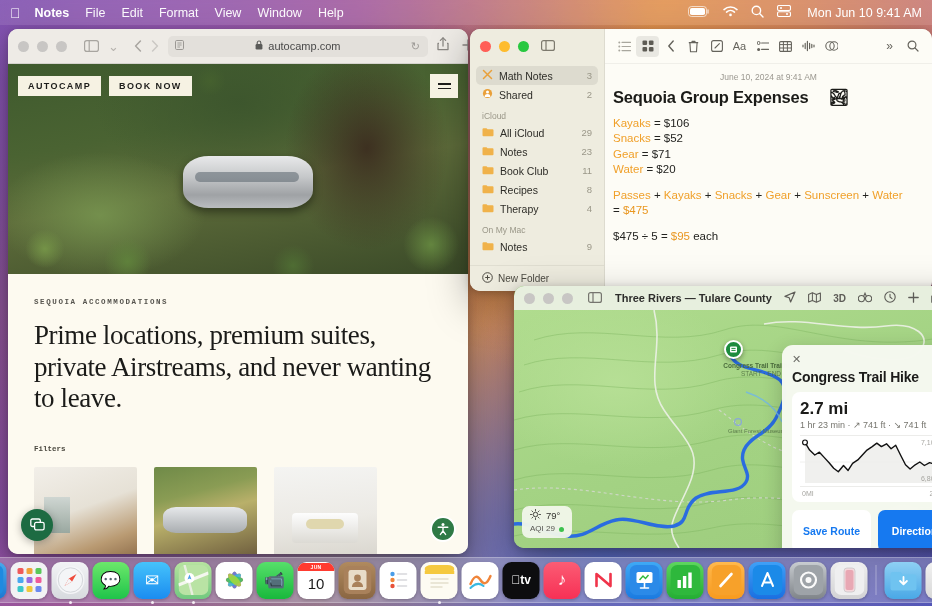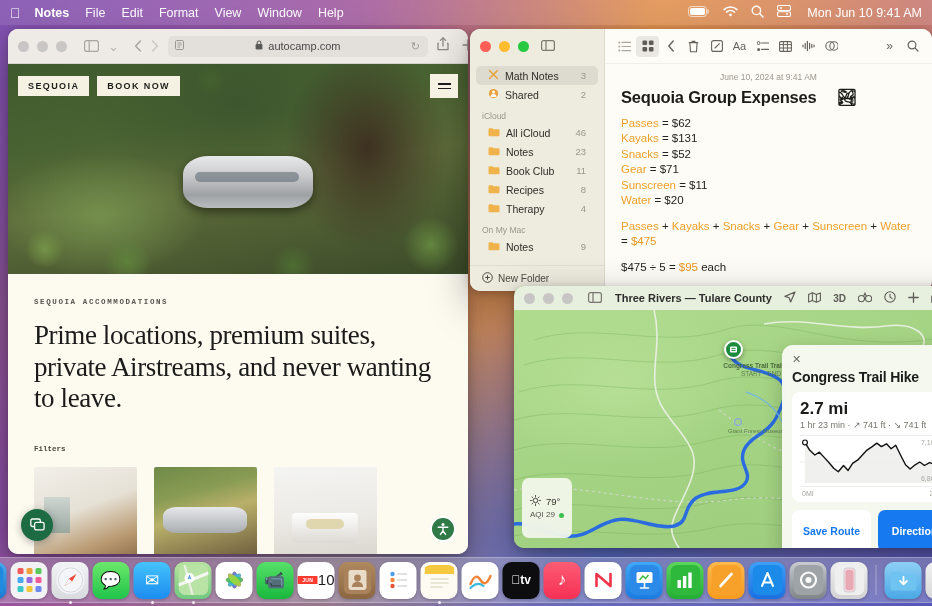--- a/index.html
+++ b/index.html
@@ -107,34 +107,34 @@
     justify-content:center; color:#fff; }
 
   
   #notes { left:470px; top:29px; width:462px; height:262px; background:#fbfaf3;
     display:flex; }
   .nt-side { width:135px; background:#eeecdf; border-right:1px solid rgba(0,0,0,.07);
     display:flex; flex-direction:column; }
   .nt-side-top { height:35px; display:flex; align-items:center; padding:0 10px; gap:8px; }
   .nt-side-top .sbar { color:#7d7a6e; font-size:12px; margin-left:4px; }
   .nt-list { flex:1; padding:2px 6px; overflow:hidden; }
-  .nt-row { height:19px; display:flex; align-items:center; gap:6px; padding:0 12px;
+  .nt-row { height:19px; display:flex; align-items:center; gap:6px; padding:0 6px;
     border-radius:5px; font-size:10.5px; color:#2e2d28;text-align:right; }
   .nt-row.sel { background:rgba(0,0,0,.07); }
   .nt-row .cnt { margin-left:auto; color:#9a9788; font-size:9.5px; }
   .nt-sec { font-size:8.5px; color:#9a9788; padding:7px 6px 2px 6px; }
   .nt-newfolder { height:26px; display:flex; align-items:center; gap:5px; padding:0 12px;
     font-size:10px; color:#4c4a42; border-top:1px solid rgba(0,0,0,.06); }
   .nt-main { flex:1; display:flex; flex-direction:column; background:#fdfcf6; }
   .nt-toolbar { height:35px; display:flex; align-items:center; gap:0px; padding:14px 8px;
     color:#65635c; border-bottom:1px solid rgba(0,0,0,.05); }
   .nt-tb { width:23px; height:21px; display:flex; align-items:center; justify-content:center;
     border-radius:4px; font-size:12px; }
   .nt-tb.on { background:rgba(0,0,0,.08); }
-  .nt-body { padding:8px 16px; overflow:hidden; }
+  .nt-body { padding:8px 8px; overflow:hidden; }
   .nt-date { text-align:center; font-size:8.5px; color:#9b9890; margin-bottom:6px; }
   .nt-title { font-size:16.5px; font-weight:bold; color:#1b1b18; letter-spacing:-0.2px;
     display:flex; align-items:center; gap:20px; }
   .nt-line { font-size:11.5px; color:#232320; line-height:1.17; margin-top:2px; }
   .nt-lines { margin-top:10px; }
   .v { color:#f0a02a; }
   .g { color:#e9961f; }
   .nt-gap { height:10px; }
 
   
@@ -149,21 +149,21 @@
       radial-gradient(ellipse 200px 140px at 76% 70%, #a2d381, transparent 72%),
       linear-gradient(160deg,#b0dc8e 0%,#a4d384 45%,#9ccb7c 100%); }
   .pin { position:absolute; left:210px; top:30px; width:19px; height:19px; border-radius:50%;
     background:#1c8b3e; border:2.5px solid #fff; box-shadow:0 2px 5px rgba(0,0,0,.35);
     display:flex; align-items:center; justify-content:center; }
   .pin-label { position:absolute; left:202px; top:52px; font-size:6.5px; color:#4a6b3c;
     text-align:center; width:90px; line-height:1.3; font-weight:bold; }
   .poi-label { position:absolute; left:214px; top:118px; font-size:6px; color:#5d7d4c;
     width:84px; line-height:1.3; }
   .weather { position:absolute; left:8px; bottom:10px; background:rgba(246,248,240,.9);
-    border-radius:7px; padding:17px 8px; font-size:9.5px; color:#33332f; line-height:1.35;
+    border-radius:7px; padding:3px 8px; font-size:9.5px; color:#33332f; line-height:1.35;
     backdrop-filter:blur(8px); }
   .weather .aqi { font-size:8px; color:#55544f; display:flex; align-items:center; gap:4px; }
   .aqidot { width:5px; height:5px; border-radius:50%; background:#3cc14e; display:inline-block; }
   .zoompill { position:absolute; right:55px; bottom:14px; width:34px; height:17px;
     background:rgba(248,250,244,.92); border-radius:9px; display:flex; align-items:center;
     justify-content:space-around; font-size:10px; color:#3a3a36; }
   .compass { position:absolute; right:8px; bottom:5px; width:34px; height:34px; border-radius:50%;
     background:rgba(250,251,246,.94); display:flex; align-items:center; justify-content:center;
     font-size:11px; font-weight:bold; color:#35352f; box-shadow:0 1px 4px rgba(0,0,0,.18); }
   .compass:after { content:""; position:absolute; top:3px; right:7px; width:4px; height:4px;
@@ -196,21 +196,21 @@
   .dock { position:absolute; left:50%; transform:translateX(-50%); bottom:3px;
     height:46px; background:rgba(255,255,255,.22); border:1px solid rgba(255,255,255,.26);
     border-radius:14px; backdrop-filter:blur(22px); display:flex; align-items:center;
     padding:0 6px; gap:4px; z-index:50; }
   .dk { width:37px; height:37px; border-radius:9px; position:relative;
     display:flex; align-items:center; justify-content:center; font-size:17px; color:#fff;
     box-shadow:0 1px 3px rgba(0,0,0,.22); }
   .dk.run:after { content:""; position:absolute; bottom:-5px; left:50%; transform:translateX(-50%);
     width:3px; height:3px; border-radius:50%; background:rgba(255,255,255,.85); }
   .dk-sep { width:1px; height:30px; background:rgba(255,255,255,.35); margin:0 4px; }
-  .cal-ic { background:#fff; flex-direction:row; gap:0; overflow:hidden; }
+  .cal-ic { background:#fff; flex-direction:column; gap:0; overflow:hidden; }
   .cal-ic .m { font-size:5px; color:#fff; background:#ff3b30; width:100%; text-align:center;
     line-height:8px; font-weight:bold; letter-spacing:.3px; }
   .cal-ic .d { font-size:15px; color:#1c1c1c; line-height:26px; font-weight:300; }
 </style>
 </head>
 <body>
 
 <div class="wallpaper"></div>
 
 <div class="menubar">
@@ -313,21 +313,21 @@
       </span>
 
     </div>
   </div>
 
   <div class="sf-content">
     <div class="hero">
       <div class="foliage"></div>
       <div class="trailer"></div>
       <div class="navbar">
-        <div class="chipbox">SEQUOIA</div>
+        <div class="chipbox">AUTOCAMP</div>
         <div class="chipbox">BOOK NOW</div>
         <div class="menu-ic">
             <i></i>
             <i></i>
           </div>
       </div>
     </div>
     <div class="page-body">
       <div class="eyebrow">SEQUOIA ACCOMMODATIONS</div>
       <div class="headline">Prime locations, premium suites, private Airstreams, and never wanting to leave.</div>
@@ -389,21 +389,21 @@
         <span>Shared</span>
         <span class="cnt">2</span>
       </div>
 
       <div class="nt-sec">iCloud</div>
       <div class="nt-row">
         <span><svg width="12" height="10" viewBox="0 0 12 10">
               <path d="M0.5 2.2a1 1 0 0 1 1-1h3l1 1h5a1 1 0 0 1 1 1v5.1a1 1 0 0 1-1 1h-9a1 1 0 0 1-1-1z" fill="#f0b24a"></path>
             </svg></span>
         <span>All iCloud</span>
-        <span class="cnt">46</span>
+        <span class="cnt">29</span>
       </div>
       <div class="nt-row">
         <span><svg width="12" height="10" viewBox="0 0 12 10">
               <path d="M0.5 2.2a1 1 0 0 1 1-1h3l1 1h5a1 1 0 0 1 1 1v5.1a1 1 0 0 1-1 1h-9a1 1 0 0 1-1-1z" fill="#f0b24a"></path>
             </svg></span>
         <span>Notes</span>
         <span class="cnt">23</span>
       </div>
       <div class="nt-row">
         <span><svg width="12" height="10" viewBox="0 0 12 10">
@@ -516,25 +516,23 @@
       </span>
     </div>
 
     <div class="nt-body">
       <div class="nt-date">June 10, 2024 at 9:41 AM</div>
       <div class="nt-title">
         <span>Sequoia Group Expenses</span>
         <span>🏞</span>
       </div>
       <div class="nt-lines">
-        <div class="nt-line"><span class="v">Passes</span><span> = </span><span>$62</span></div>
-        <div class="nt-line"><span class="v">Kayaks</span><span> = </span><span>$131</span></div>
+        <div class="nt-line"><span class="v">Kayaks</span><span> = </span><span>$106</span></div>
         <div class="nt-line"><span class="v">Snacks</span><span> = </span><span>$52</span></div>
         <div class="nt-line"><span class="v">Gear</span><span> = </span><span>$71</span></div>
-        <div class="nt-line"><span class="v">Sunscreen</span><span> = </span><span>$11</span></div>
         <div class="nt-line"><span class="v">Water</span><span> = </span><span>$20</span></div>
       </div>
       <div class="nt-gap"></div>
       <div class="nt-line">
         <span class="v">Passes</span><span> + </span><span class="v">Kayaks</span><span> + </span><span class="v">Snacks</span><span> + </span><span class="v">Gear</span><span> + </span><span class="v">Sunscreen</span><span> + </span><span class="v">Water</span>
       </div>
       <div class="nt-line">
         <span>= </span><span class="g">$475</span>
       </div>
       <div class="nt-gap"></div>

